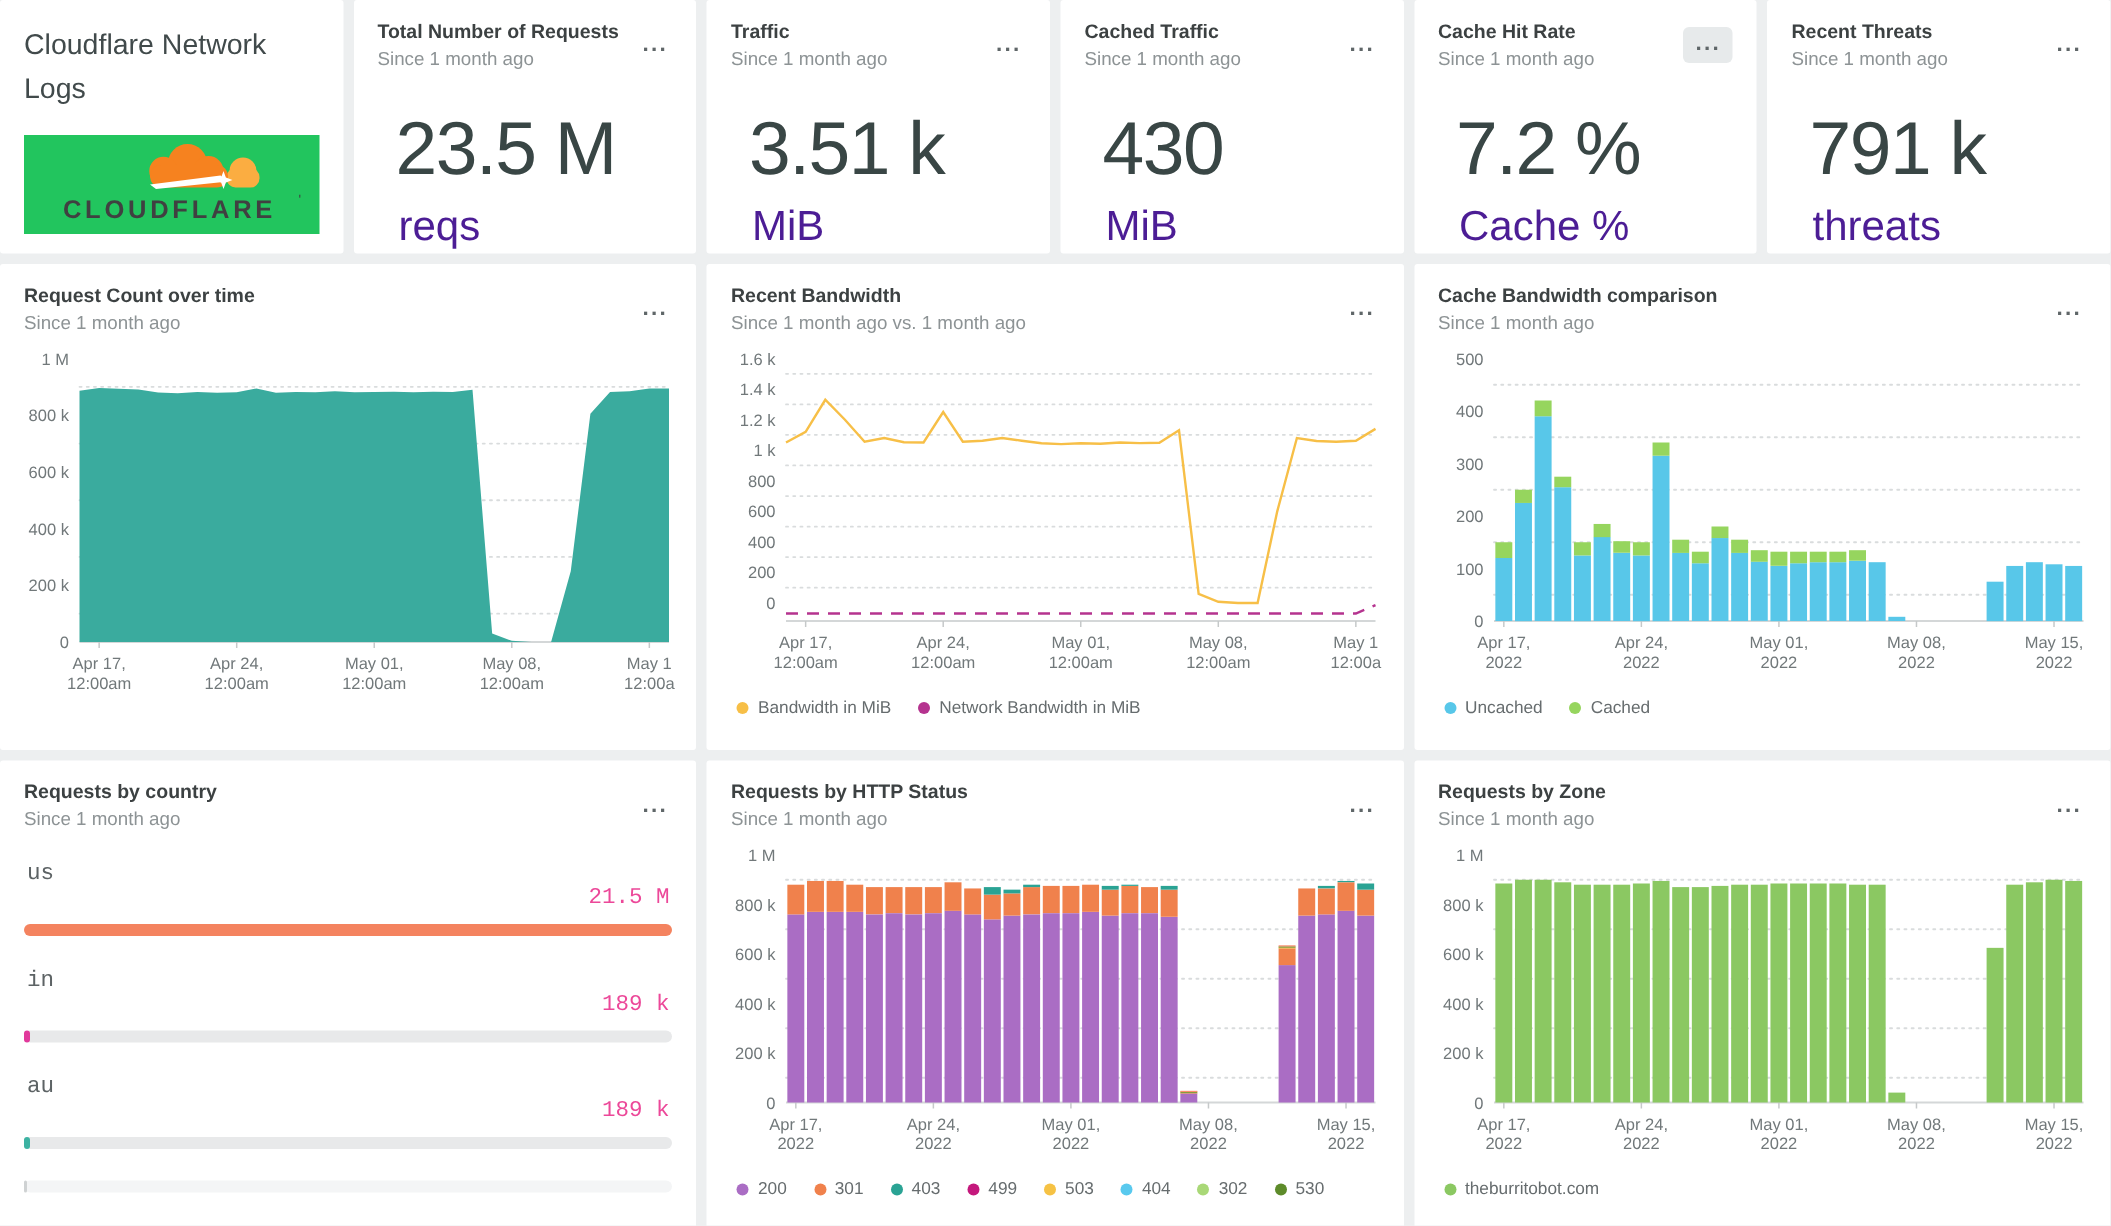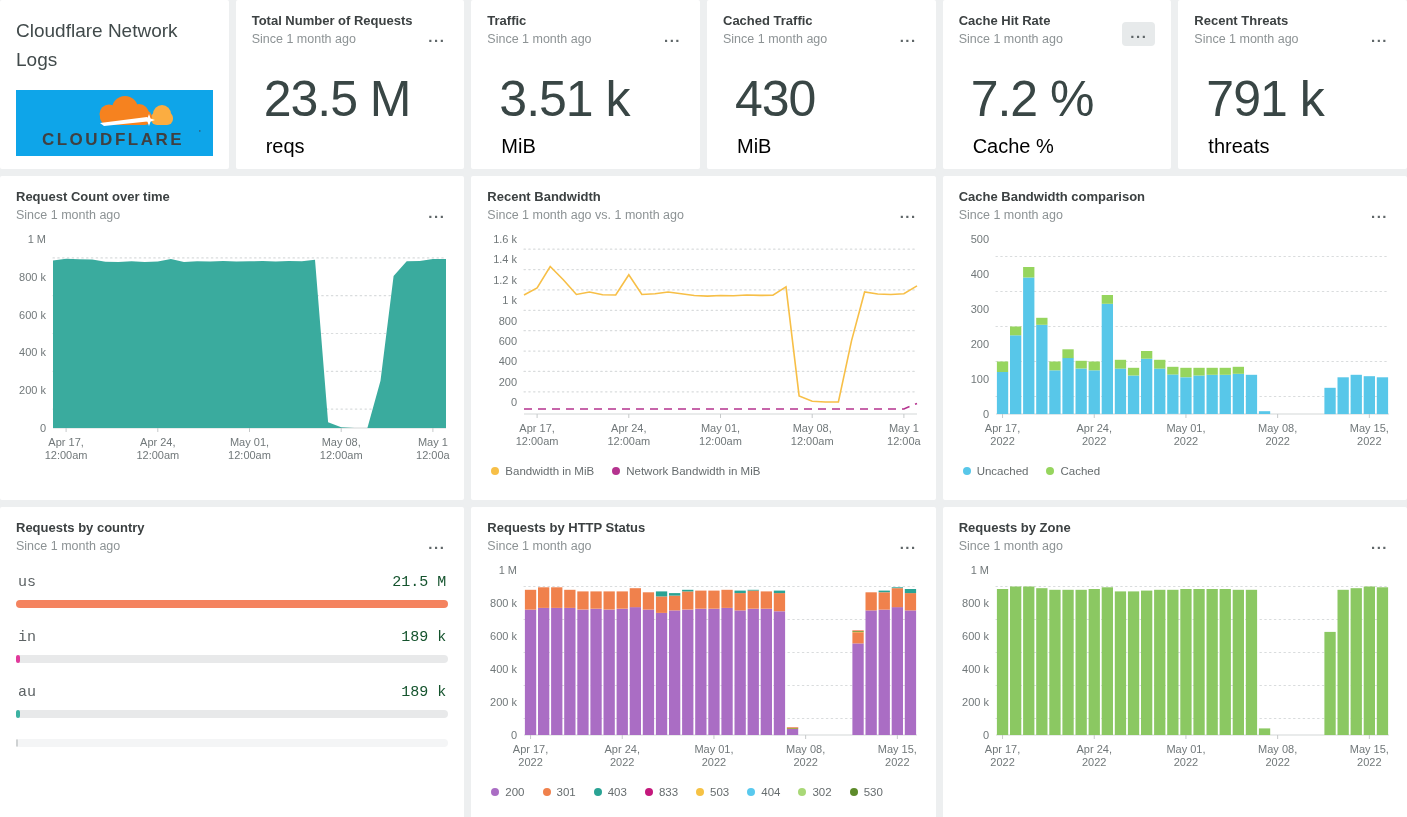--- a/index.html
+++ b/index.html
@@ -1,38 +1,38 @@
 <!DOCTYPE html>
 <html><head>
 <meta charset="utf-8">
 <style>
   html,body{margin:0;padding:0}
   body{width:1407px;height:817px;overflow:hidden;background:#edeff0;font-family:"Liberation Sans",sans-serif;}
   #page{display:flex;flex-direction:column;gap:7px;width:1407px;}
   .row1{display:grid;grid-template-columns:repeat(6,1fr);gap:7px;height:169px;}
   .row2,.row3{display:grid;grid-template-columns:repeat(3,1fr);gap:7px;height:324px;}
   .card{background:#ffffff;border-radius:2px;padding:13px 16px;box-sizing:border-box;overflow:hidden;position:relative;}
-  .card-head{display:flex;justify-content:space-between;align-items:flex-end;}
+  .card-head{display:flex;justify-content:space-between;align-items:center;}
   .c-title{font-size:13px;font-weight:700;color:#3c4142;}
   .c-sub{font-size:12.5px;color:#8d9395;margin-top:4px;}
   .dots{color:#5f6668;font-size:15px;font-weight:700;letter-spacing:1.5px;line-height:8px;cursor:pointer;padding:5px 3px;border-radius:4px;user-select:none;}
   .dots.hl{background:#e7eaeb;padding:7px 8px 9px 8px;}
   .big{font-size:50px;color:#394645;margin:24px 0 0 12px;letter-spacing:-1px;white-space:nowrap;}
-  .unit{font-size:20px;color:#000000;margin:7px 0 0 14px;}
+  .unit{font-size:28px;color:#4c1d95;margin:7px 0 0 14px;}
   .tc-title{font-size:19px;color:#414a4b;line-height:1.5;margin-top:4px;}
-  .logo-box{margin-top:16px;background:#0ea5e9;height:66px;display:flex;align-items:center;justify-content:center;}
+  .logo-box{margin-top:16px;background:#22c55e;height:66px;display:flex;align-items:center;justify-content:center;}
   svg text.tick{font-size:11px;fill:#71787a;}
   .chart-wrap{margin-top:8px;}
   .legend{display:flex;gap:18px;margin-top:9px;margin-left:4px;flex-wrap:wrap;align-items:center;text-align:right;}
   .li{display:flex;align-items:center;gap:6px;font-size:11.5px;color:#666c6e;}
   .li .dot{width:8px;height:8px;border-radius:50%;flex:none;}
   .crows{margin-top:6px;font-family:Liberation Mono, monospace;}
   .crow{margin-top:21px;}
   .crow-top{display:flex;justify-content:space-between;font-size:15px;color:#5d6365;padding:0 2px;}
-  .cval{color:#14532d;}
+  .cval{color:#ec4899;margin-top:16px;}
   .ctrack{height:8px;border-radius:4px;position:relative;margin-top:9px;}
   .cfill{position:absolute;left:0;top:0;height:8px;border-radius:4px;box-sizing:border-box;}
 </style>
 </head>
 <body>
 
 <div id="page">
 
   <div class="row1">
     <div class="card">
@@ -469,21 +469,21 @@
           <span class="li">
             <span class="dot" style="background: rgb(240, 129, 76);"></span>
             <span>301</span>
           </span>
           <span class="li">
             <span class="dot" style="background: rgb(42, 163, 148);"></span>
             <span>403</span>
           </span>
           <span class="li">
             <span class="dot" style="background: rgb(196, 24, 124);"></span>
-            <span>833</span>
+            <span>499</span>
           </span>
           <span class="li">
             <span class="dot" style="background: rgb(246, 194, 68);"></span>
             <span>503</span>
           </span>
           <span class="li">
             <span class="dot" style="background: rgb(89, 201, 238);"></span>
             <span>404</span>
           </span>
           <span class="li">
@@ -555,16 +555,22 @@
             <rect x="273.7" y="28.8" width="11.3" height="145.2" fill="#8bc862"></rect>
             <rect x="286.8" y="28.8" width="11.3" height="145.2" fill="#8bc862"></rect>
             <rect x="299.9" y="167.4" width="11.3" height="6.6" fill="#8bc862"></rect>
             <rect x="365.4" y="70.9" width="11.3" height="103.1" fill="#8bc862"></rect>
             <rect x="378.5" y="28.8" width="11.3" height="145.2" fill="#8bc862"></rect>
             <rect x="391.6" y="27.2" width="11.3" height="146.8" fill="#8bc862"></rect>
             <rect x="404.7" y="25.5" width="11.3" height="148.5" fill="#8bc862"></rect>
             <rect x="417.8" y="26.3" width="11.3" height="147.7" fill="#8bc862"></rect>
           </svg>
       </div>
+      <div class="legend">
+          <span class="li">
+            <span class="dot" style="background: rgb(139, 200, 98);"></span>
+            <span>theburritobot.com</span>
+          </span>
+        </div>
     </div>
   </div>
 
 </div>
 
 </body></html>

